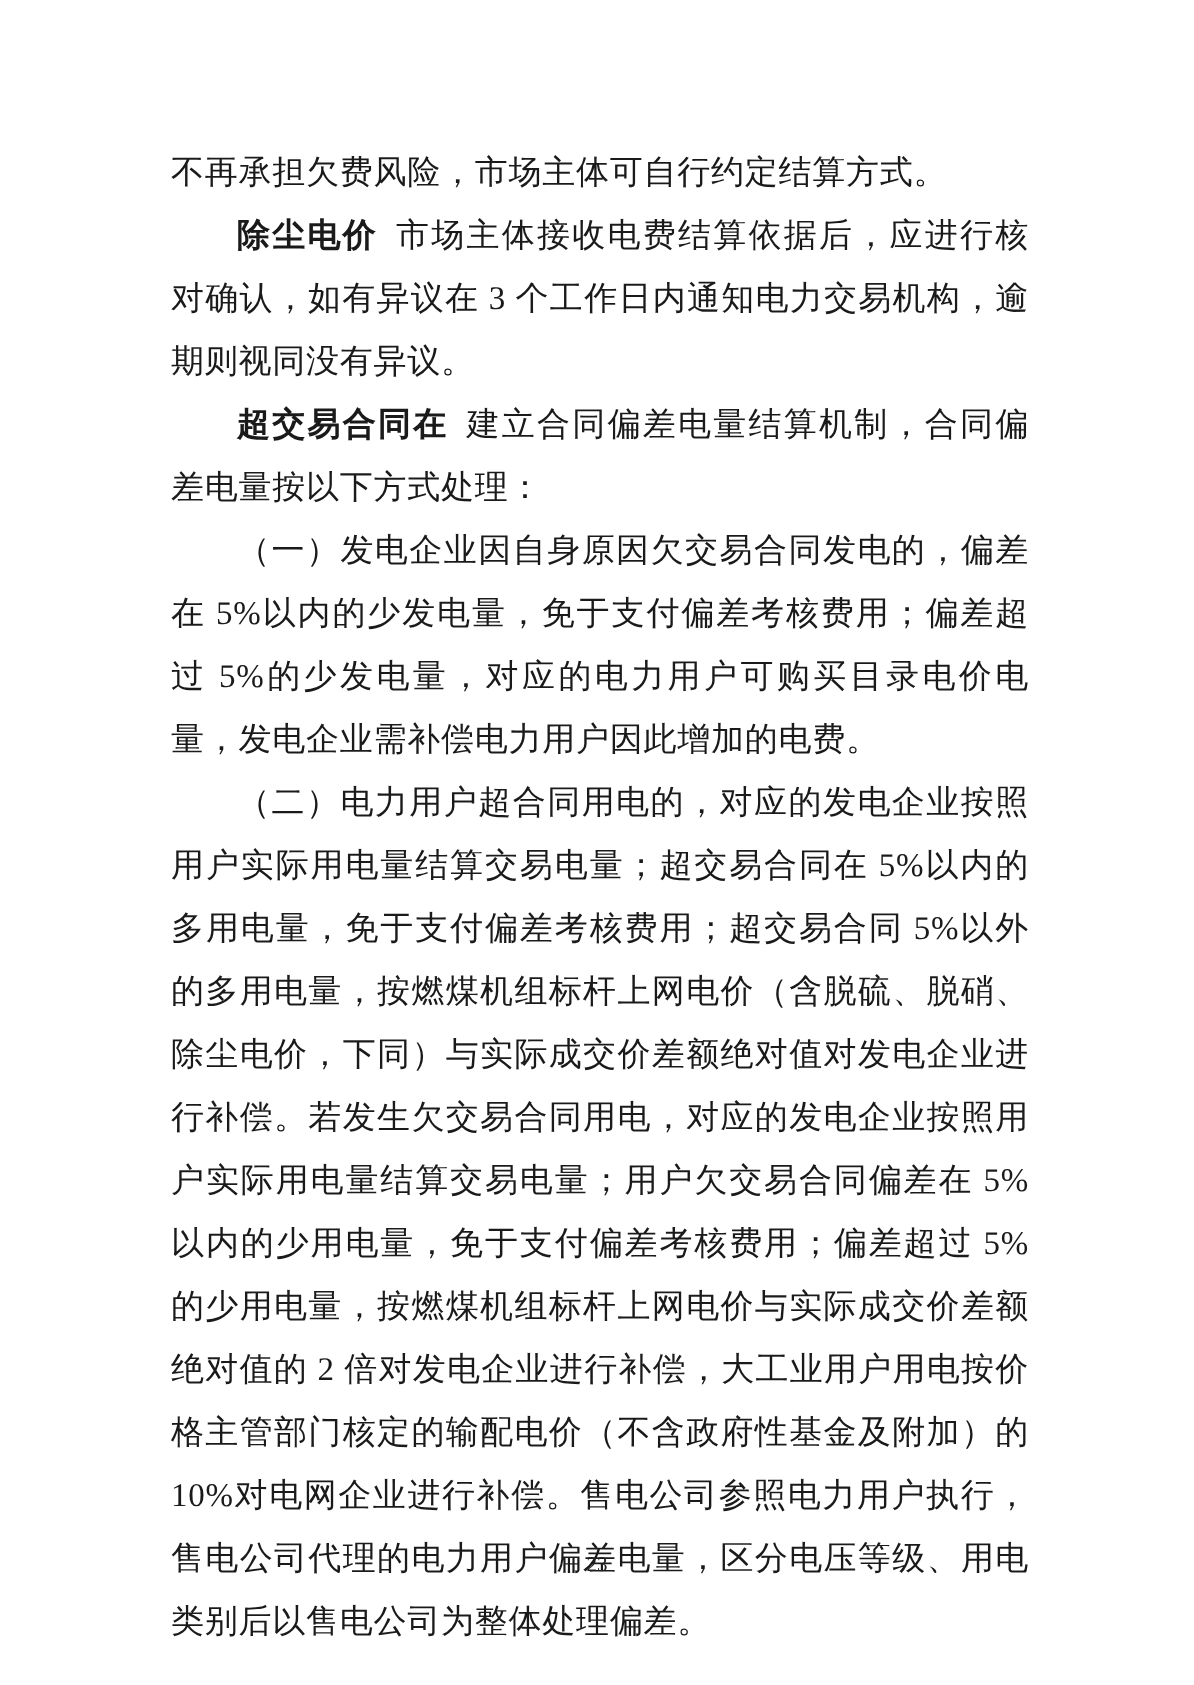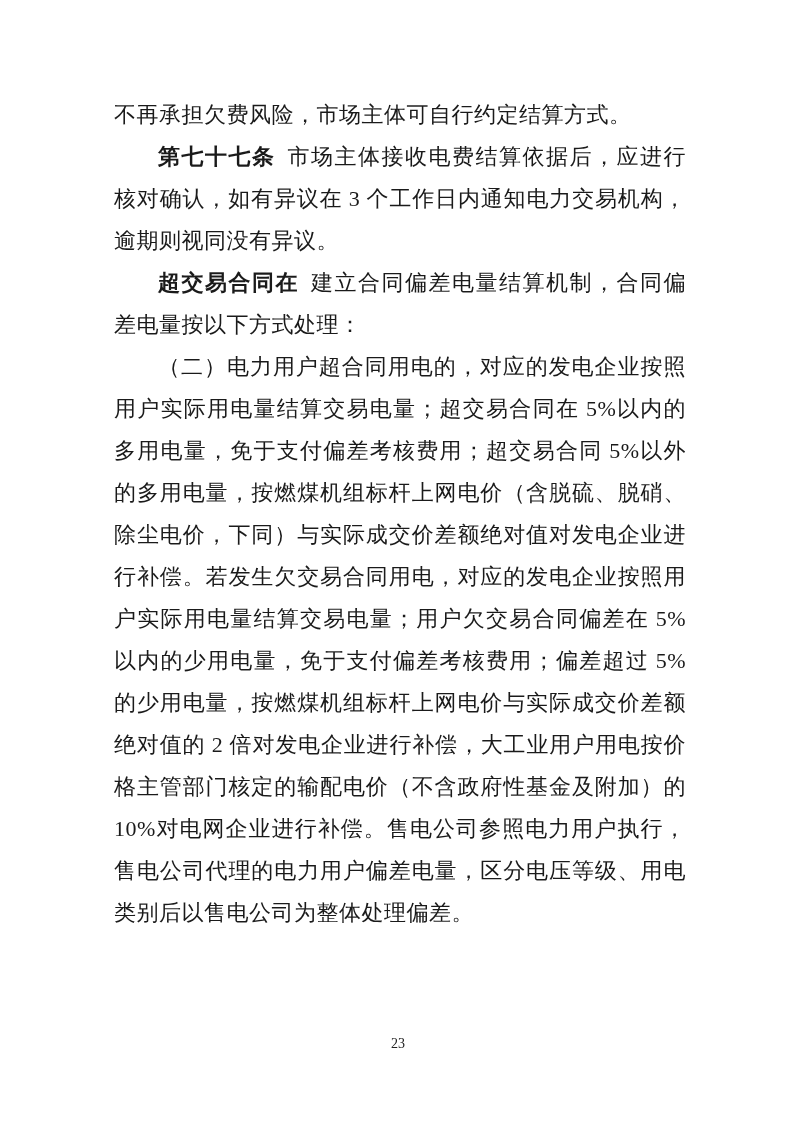--- a/index.html
+++ b/index.html
@@ -47,23 +47,24 @@
   }
 </style>
 </head>
 <body>
 
 <div class="page">
   <div class="content">
 
     <p><span>不再承担欠费风险，市场主体可自行约定结算方式。</span></p>
 
-    <p class="indent"><span class="term">第七十七条</span><span>市场主体接收电费结算依据后，应进行核对确认，如有异议在 3 个工作日内通知电力交易机构，逾期则视同没有异议。</span></p>
+    <p class="indent"><span class="term">除尘电价</span><span>市场主体接收电费结算依据后，应进行核对确认，如有异议在 3 个工作日内通知电力交易机构，逾期则视同没有异议。</span></p>
 
     <p class="indent"><span class="term">超交易合同在</span><span>建立合同偏差电量结算机制，合同偏差电量按以下方式处理：</span></p>
 
+    <p class="indent"><span>（一）发电企业因自身原因欠交易合同发电的，偏差在 5%以内的少发电量，免于支付偏差考核费用；偏差超过 5%的少发电量，对应的电力用户可购买目录电价电量，发电企业需补偿电力用户因此增加的电费。</span></p>
 
     <p class="indent"><span>（二）电力用户超合同用电的，对应的发电企业按照用户实际用电量结算交易电量；超交易合同在 5%以内的多用电量，免于支付偏差考核费用；超交易合同 5%以外的多用电量，按燃煤机组标杆上网电价（含脱硫、脱硝、除尘电价，下同）与实际成交价差额绝对值对发电企业进行补偿。若发生欠交易合同用电，对应的发电企业按照用户实际用电量结算交易电量；用户欠交易合同偏差在 5%以内的少用电量，免于支付偏差考核费用；偏差超过 5%的少用电量，按燃煤机组标杆上网电价与实际成交价差额绝对值的 2 倍对发电企业进行补偿，大工业用户用电按价格主管部门核定的输配电价（不含政府性基金及附加）的 10%对电网企业进行补偿。售电公司参照电力用户执行，售电公司代理的电力用户偏差电量，区分电压等级、用电类别后以售电公司为整体处理偏差。</span></p>
 
   </div>
 
   <div class="page-number">23</div>
 </div>
 
 </body></html>

